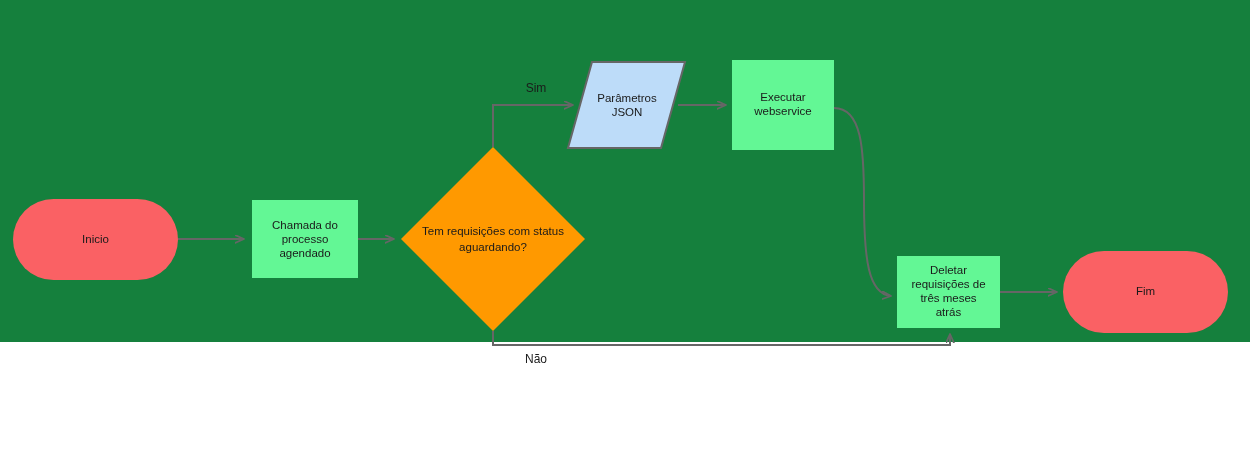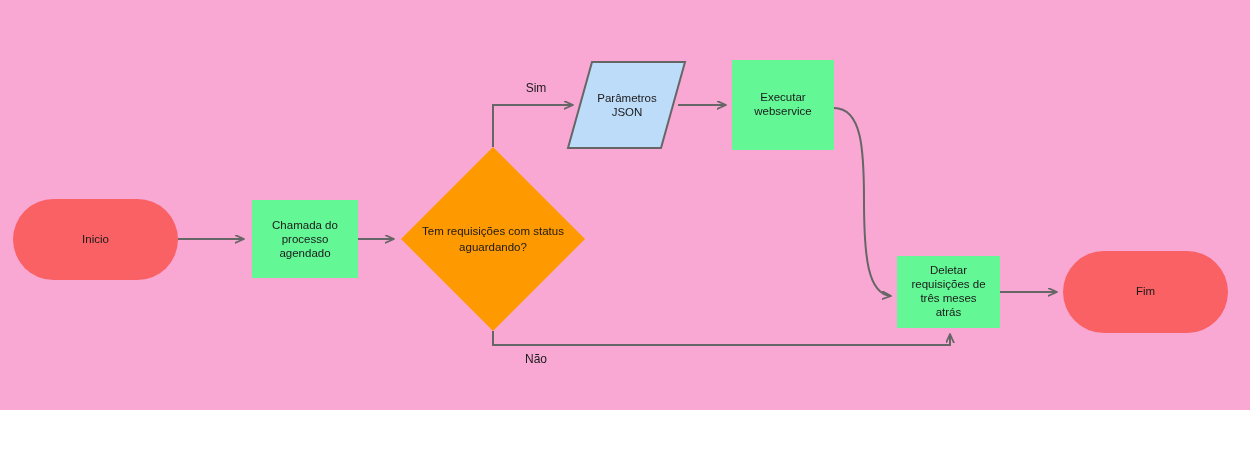--- a/index.html
+++ b/index.html
@@ -9,22 +9,22 @@
   }
   body {
     width: 1250px;
     height: 450px;
     font-family: "Liberation Sans", sans-serif;
     overflow: hidden;
   }
   #diagram-root {
     position: relative;
     width: 1250px;
-    height: 410px;
-    background: #f9a8d4;
+    height: 342px;
+    background: #15803d;
   }
   svg.flow-canvas {
     position: absolute;
     top: 0;
     left: 0;
     width: 1250px;
     height: 450px;
   }
   .node-label {
     font-family: "Liberation Sans", sans-serif;

